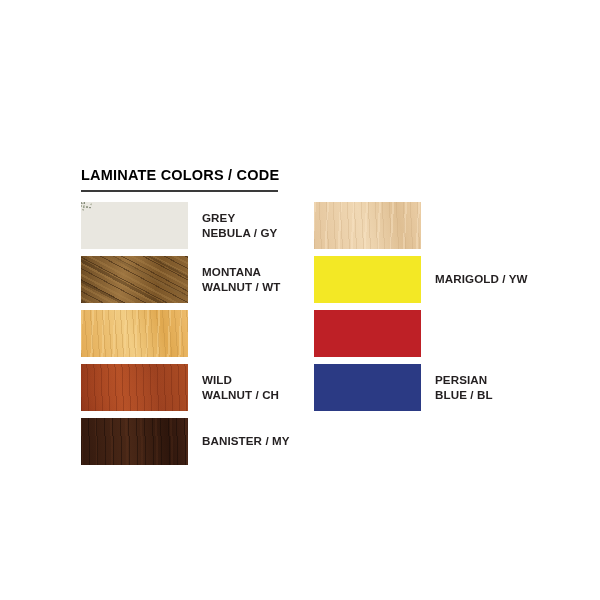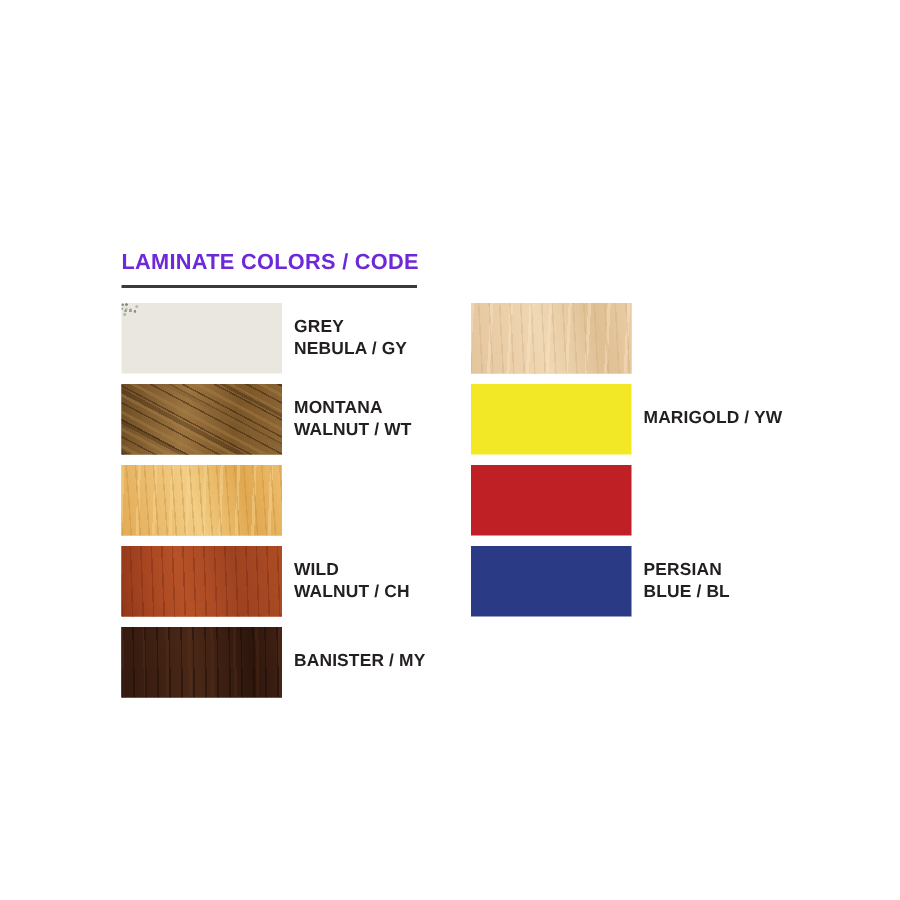--- a/index.html
+++ b/index.html
@@ -20,21 +20,21 @@
     position: absolute;
     left: 81px;
     top: 168px;
     width: 470px;
   }
 
   .legend-title {
     font-size: 14.5px;
     font-weight: 700;
     letter-spacing: 0.2px;
-    color: #6d28d9;
+    color: #000000;
     line-height: 1.1;
     white-space: nowrap;
   }
 
   .title-rule {
     width: 197px;
     height: 1.6px;
     background: #3a3a3a;
     margin-top: 6px;
     margin-bottom: 7px;
@@ -64,21 +64,21 @@
   .swatch {
     width: 107px;
     height: 47px;
     flex: 0 0 auto;
     position: relative;
     overflow: hidden;
     background-repeat: no-repeat;
   }
 
   .swatch-label {
-    margin-left: 8px;
+    margin-left: 14px;
     font-size: 11.6px;
     font-weight: 700;
     line-height: 14.4px;
     letter-spacing: 0.1px;
     color: #231f20;
     white-space: pre-line;
   }
 
   
 

